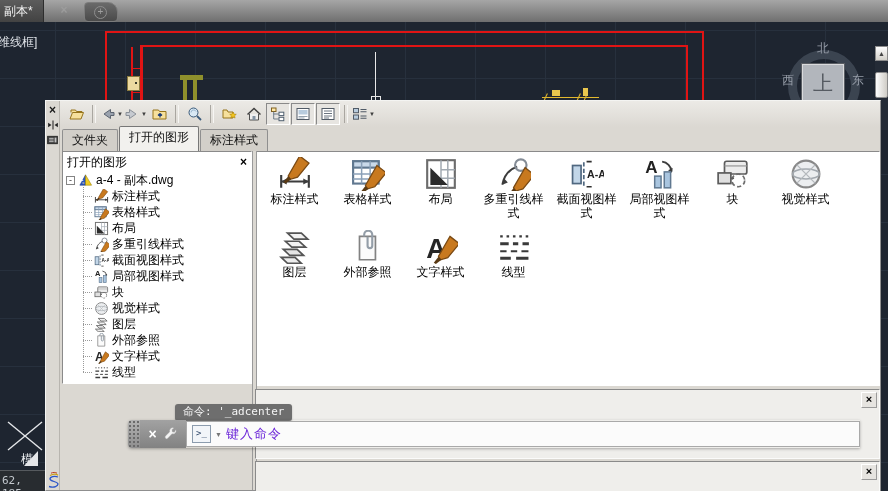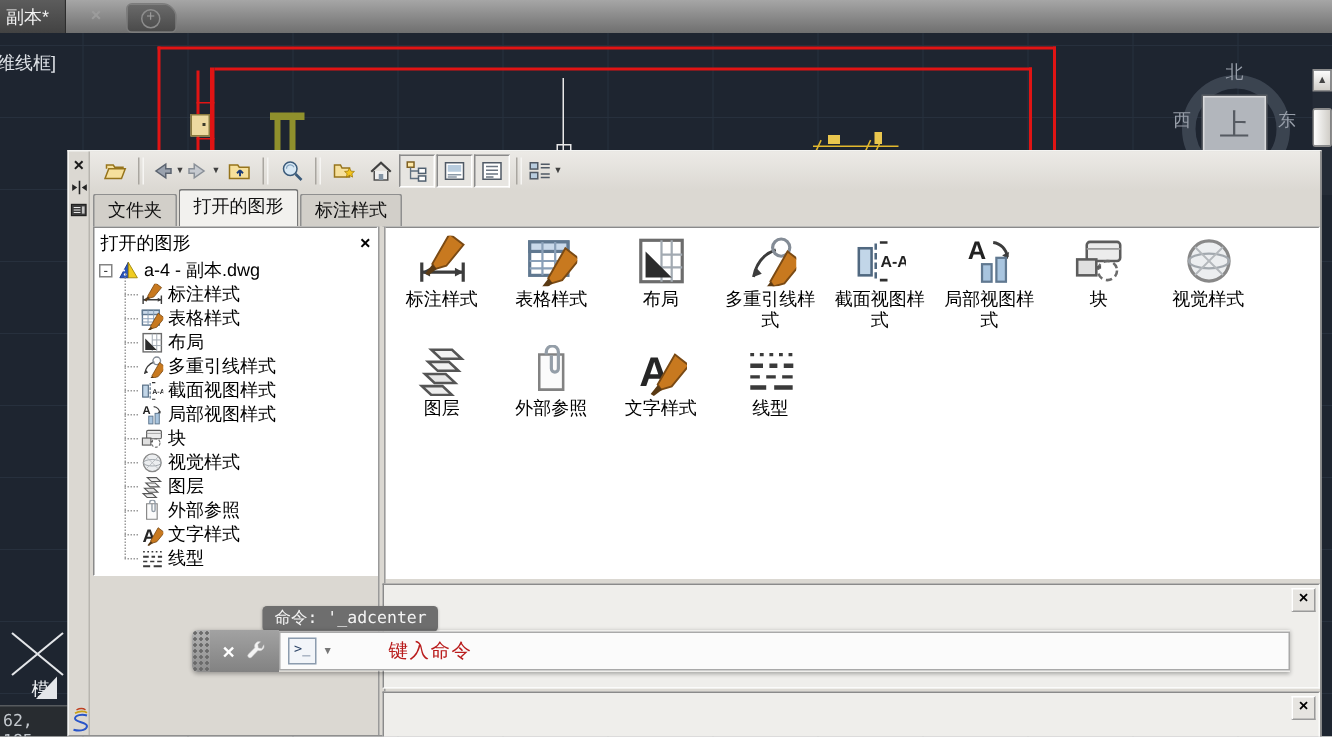--- a/index.html
+++ b/index.html
@@ -132,21 +132,21 @@
     background-size:4px 4px,100% 100%;}
   #cmd-ctrl{width:46px;background:linear-gradient(#a2a2a2,#828282);display:flex;align-items:center;
     justify-content:center;gap:7px;}
   #cmd-ctrl .cx{color:#fff;font-size:14px;font-weight:bold;line-height:14px;}
   #cmd-ctrl svg{width:14px;height:14px;}
   #cmd-field{flex:1;background:#fbfbfb;border:1px solid #a9a9a9;margin:1px 0;display:flex;
     align-items:center;gap:4px;padding-left:5px;}
   #prompt-box{width:17px;height:16px;border:1px solid #8c9cae;background:#f2f5f9;
     font-family:"DejaVu Sans Mono",monospace;font-size:9px;color:#2e4668;text-align:center;line-height:15px;}
   #prompt-dd{font-size:7px;color:#777;}
-  #cmd-placeholder{color:#b91c1c;font-size:13px;letter-spacing:1px;margin-left:33px;}
+  #cmd-placeholder{color:#6d28d9;font-size:13px;letter-spacing:1px;}
 
   #spiral-icon{left:46px;top:471px;width:16px;height:18px;z-index:40;}
 </style>
 </head>
 <body>
 
 <svg width="0" height="0" style="position:absolute">
 <defs>
 <symbol id="i-folder-open" viewBox="0 0 16 16">
         <path d="M2 6.5 V4 h4.5 l1 1.5 H13 V6.5" fill="#f6e09c" stroke="#96741c"></path>

